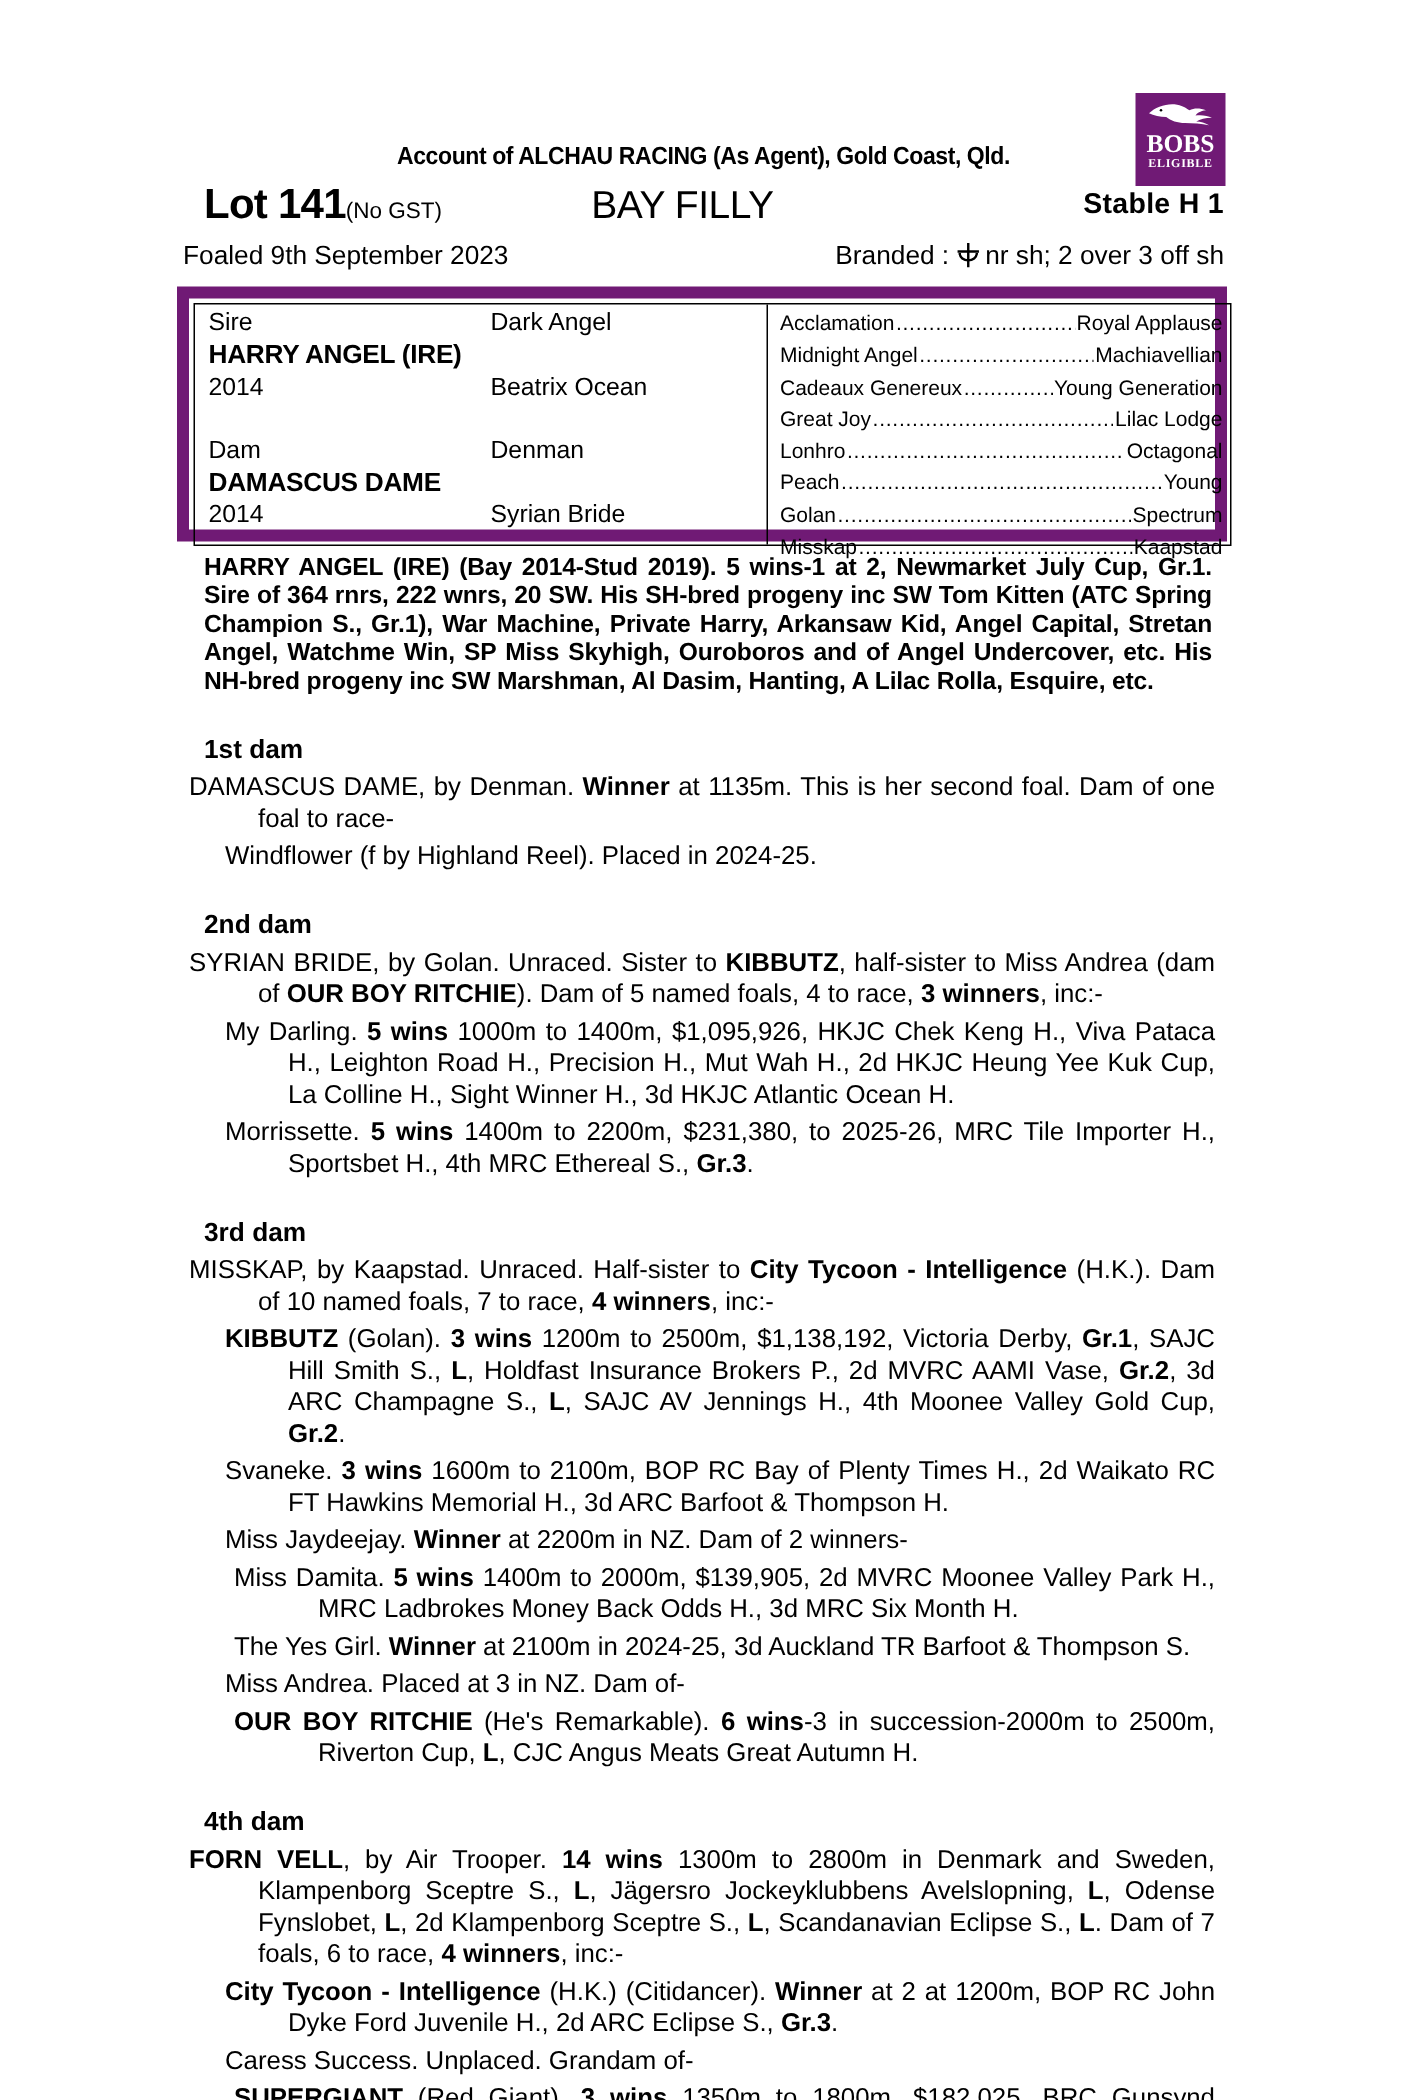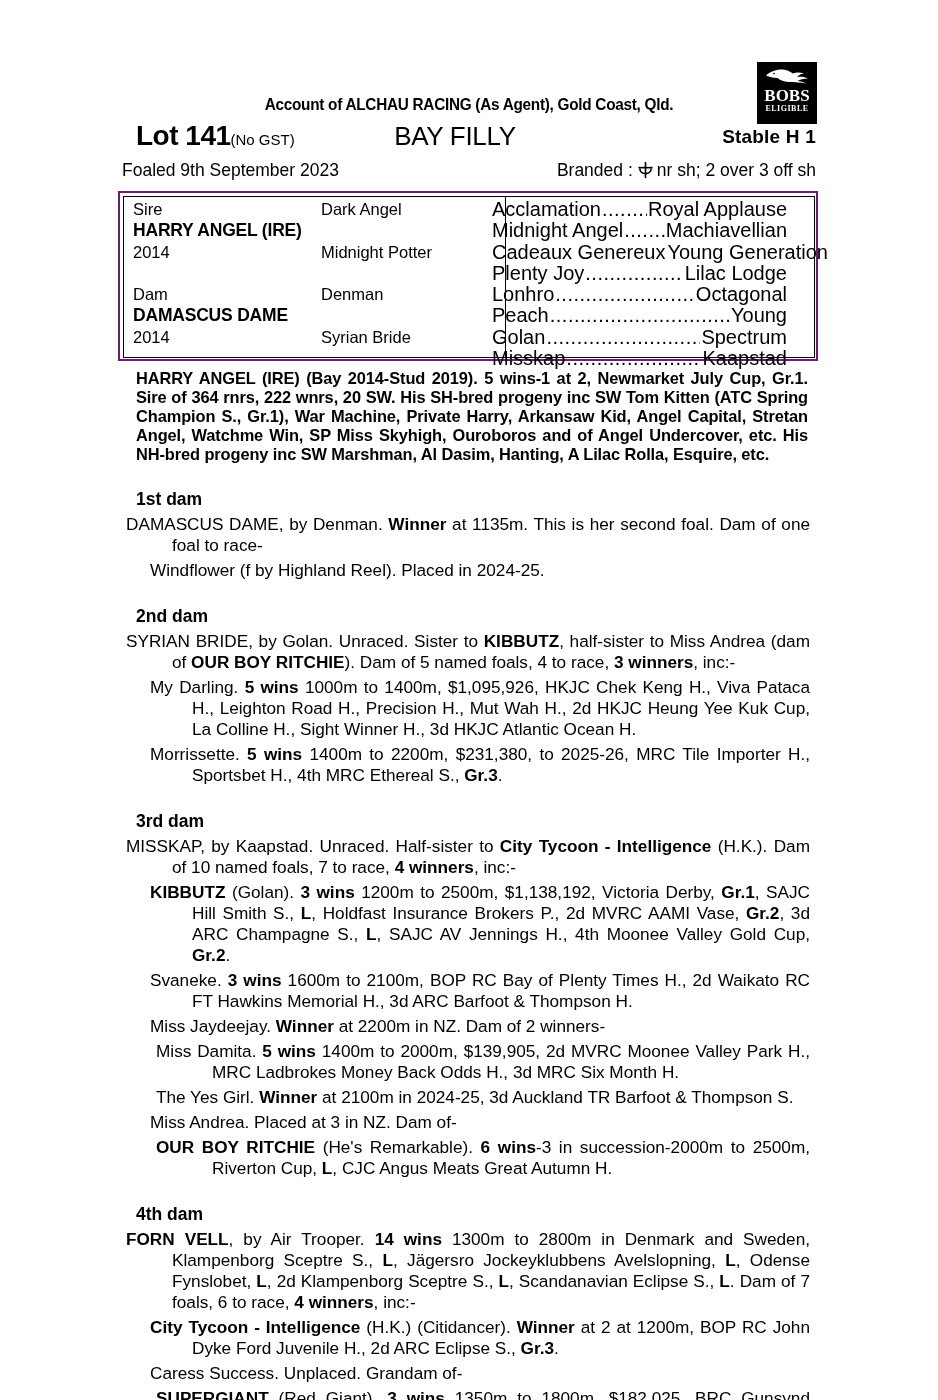--- a/index.html
+++ b/index.html
@@ -22,21 +22,21 @@
     height: 1400px;
   }
 
   
   .bobs-logo {
     position: absolute;
     left: 757px;
     top: 62px;
     width: 60px;
     height: 62px;
-    background: #000000;
+    background: #701a75;
     display: flex;
     flex-direction: column;
     align-items: center;
     justify-content: flex-start;
     padding-top: 4px;
     box-sizing: border-box;
   }
   .bobs-horse { width: 46px; height: 20px; display:block; }
   .bobs-word {
     color: #ffffff;
@@ -132,21 +132,21 @@
     vertical-align: -3px;
   }
 
   
   .ped-table {
     position: absolute;
     left: 118px;
     top: 191px;
     width: 700px;
     height: 170px;
-    border: 2px solid #701a75;
+    border: 8px solid #701a75;
     box-sizing: border-box;
   }
   .ped-inner {
     position: absolute;
     left: 3px; top: 3px;
     width: 692px;
     height: 162px;
     border: 1px solid #000;
     box-sizing: border-box;
   }
@@ -167,23 +167,23 @@
   }
   .ped-col-b {
     position: absolute;
     left: 197px; top: 2px;
     width: 180px;
     font-size: 16.5px;
     line-height: 21.3px;
   }
   .ped-col-c {
     position: absolute;
-    left: 368px; top: 2px;
+    left: 390px; top: 2px;
     width: 295px;
-    font-size: 20px;
+    font-size: 14px;
     line-height: 21.3px;
   }
   .ped-name {
     font-weight: bold;
     font-size: 17.5px;
     letter-spacing: -0.2px;
   }
   .ped-blank { height: 21.3px; }
   .dots-row {
     display: flex;
@@ -288,21 +288,21 @@
         <div>2014</div>
         <div class="ped-blank"></div>
         <div>Dam</div>
         <div class="ped-name">DAMASCUS DAME</div>
         <div>2014</div>
       </div>
 
       <div class="ped-col-b">
         <div>Dark Angel</div>
         <div class="ped-blank"></div>
-        <div>Midnight Potter</div>
+        <div>Beatrix Ocean</div>
         <div class="ped-blank"></div>
         <div>Denman</div>
         <div class="ped-blank"></div>
         <div>Syrian Bride</div>
       </div>
 
       <div class="ped-col-c">
         <div class="dots-row">
           <span class="dots-left">Acclamation</span>
             <span class="dots-fill">........................................................................................................................</span>
@@ -312,21 +312,21 @@
           <span class="dots-left">Midnight Angel</span>
             <span class="dots-fill">........................................................................................................................</span>
             <span class="dots-right">Machiavellian</span>
         </div>
         <div class="dots-row">
           <span class="dots-left">Cadeaux Genereux</span>
             <span class="dots-fill">........................................................................................................................</span>
             <span class="dots-right">Young Generation</span>
         </div>
         <div class="dots-row">
-          <span class="dots-left">Plenty Joy</span>
+          <span class="dots-left">Great Joy</span>
             <span class="dots-fill">........................................................................................................................</span>
             <span class="dots-right">Lilac Lodge</span>
         </div>
         <div class="dots-row">
           <span class="dots-left">Lonhro</span>
             <span class="dots-fill">........................................................................................................................</span>
             <span class="dots-right">Octagonal</span>
         </div>
         <div class="dots-row">
           <span class="dots-left">Peach</span>

